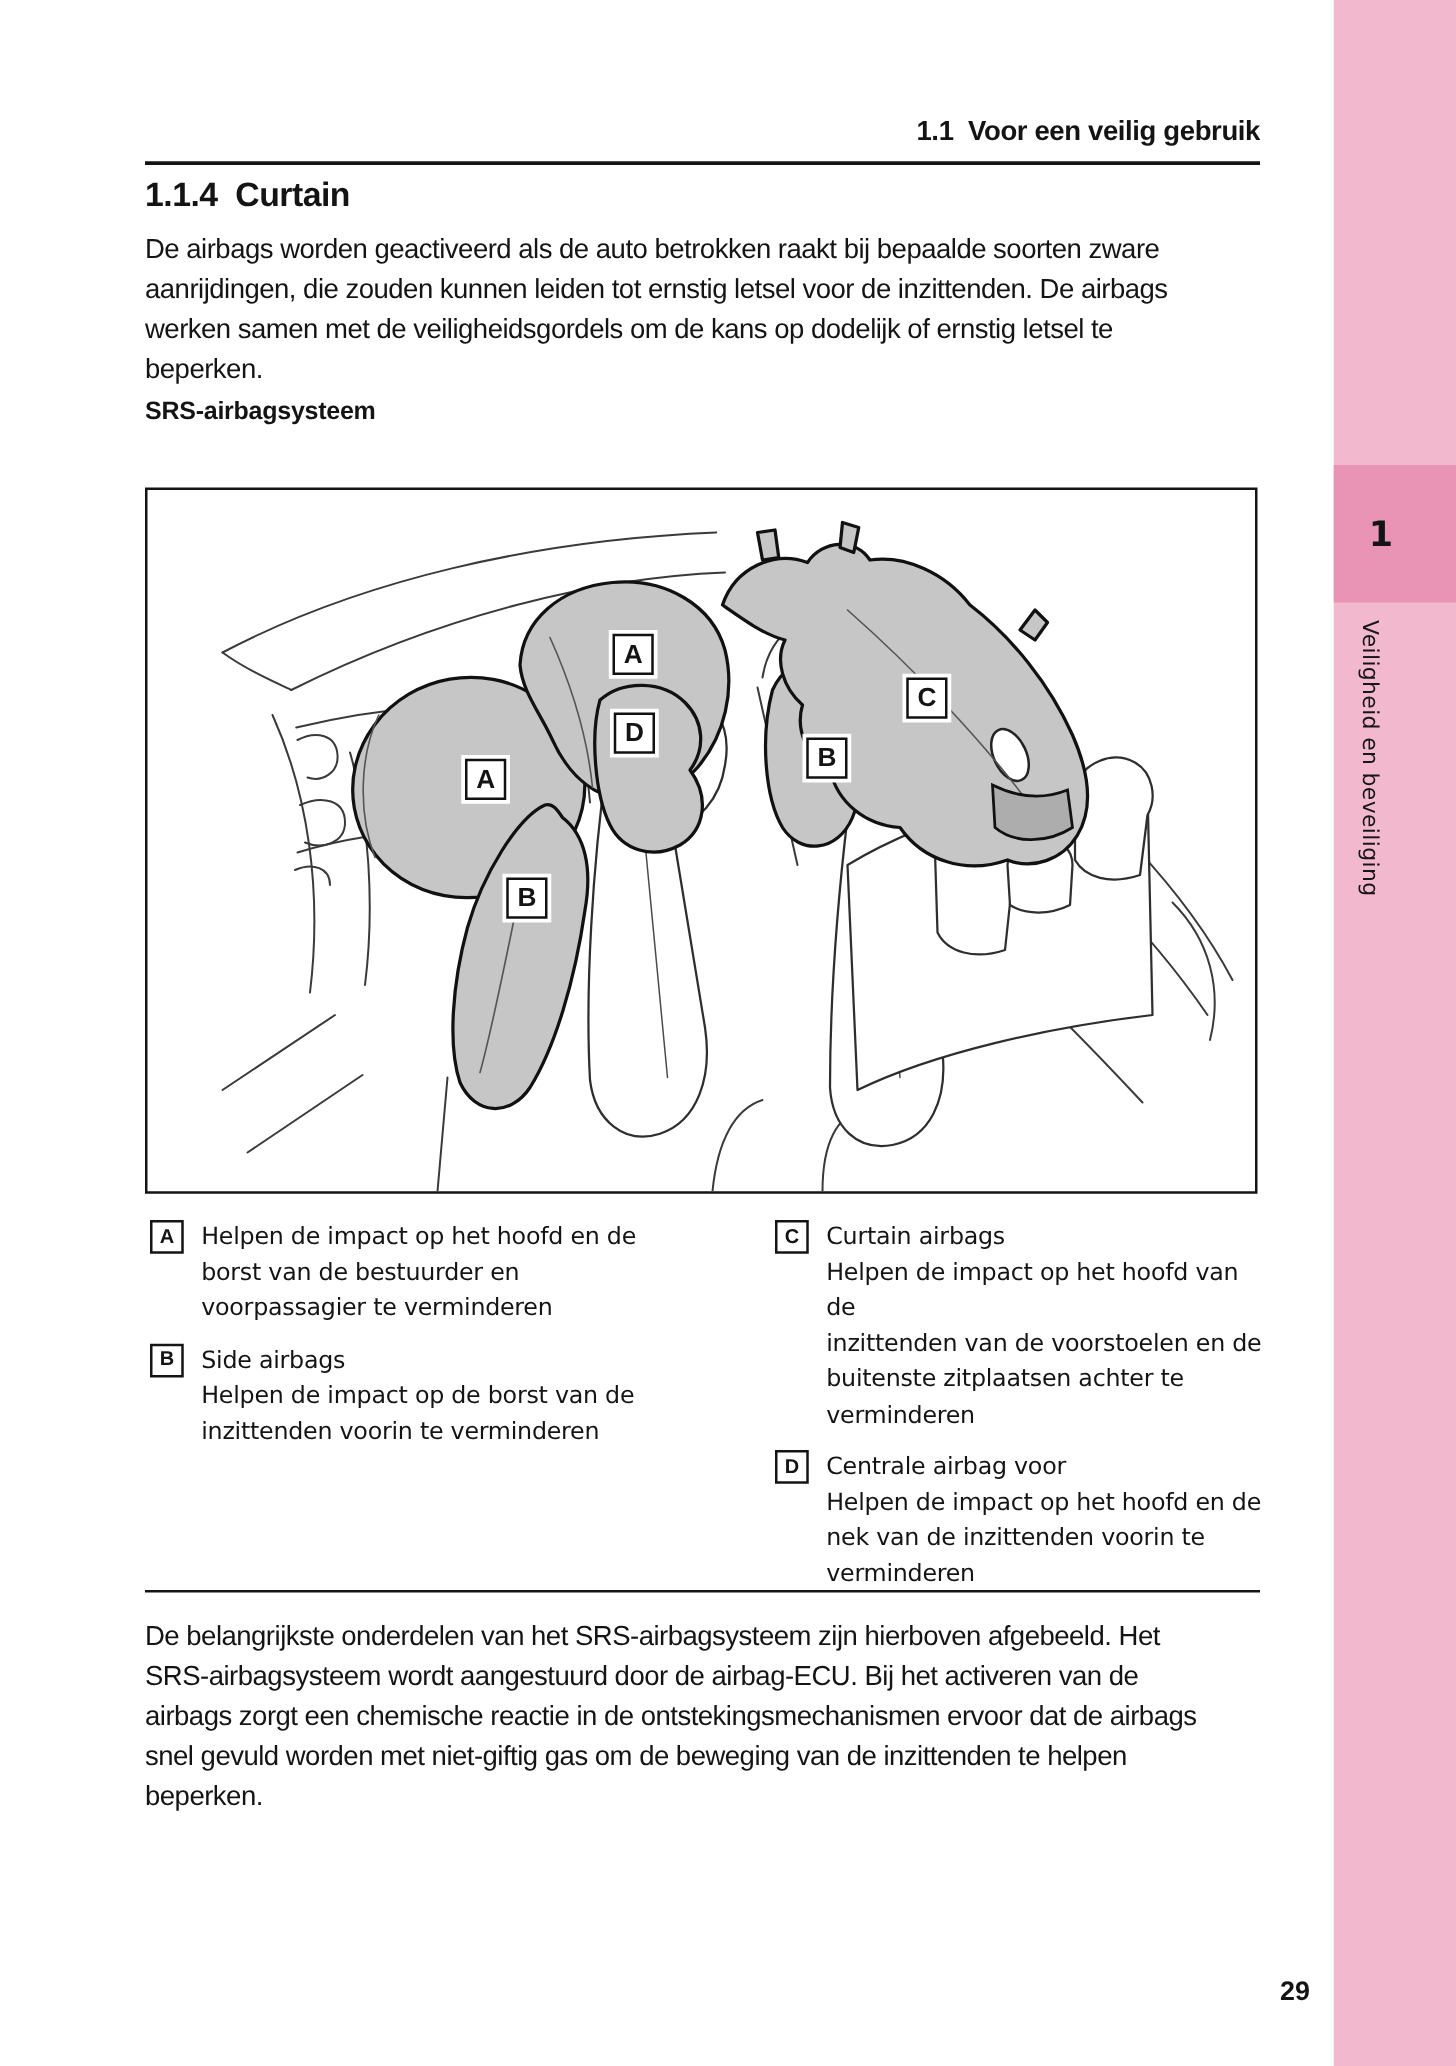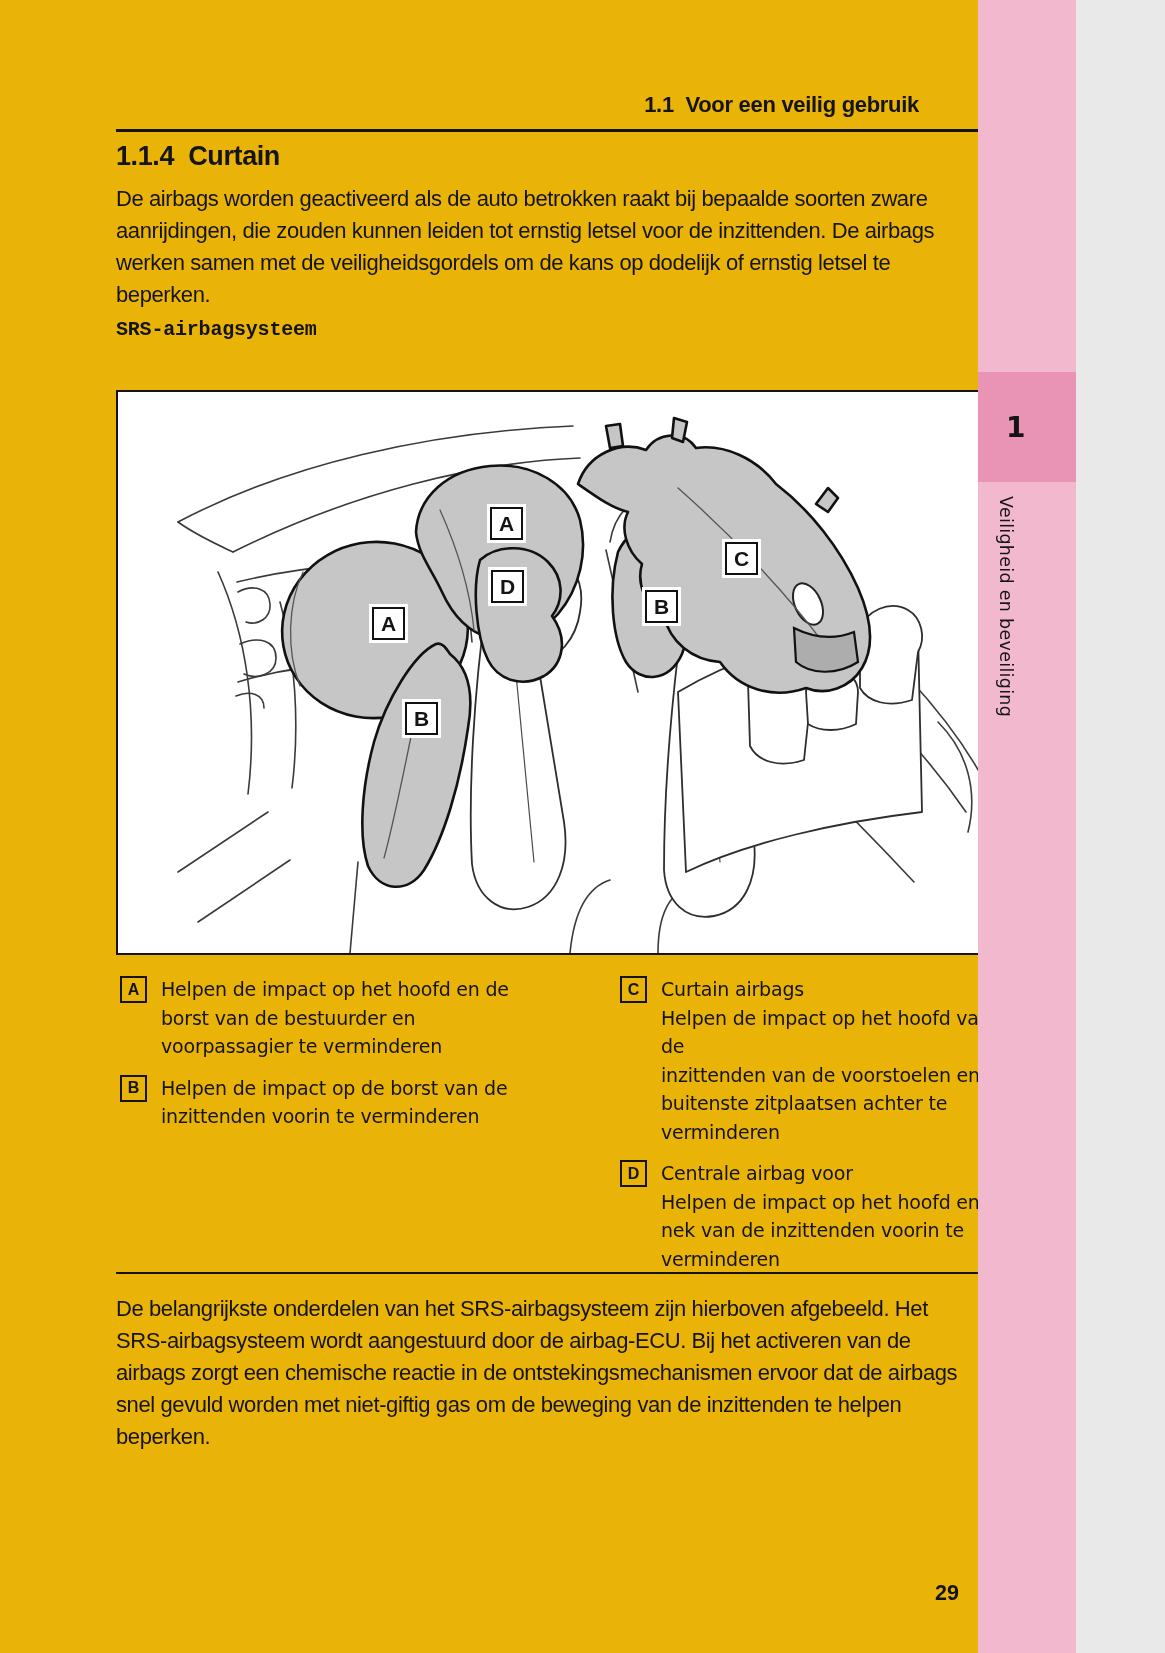--- a/index.html
+++ b/index.html
@@ -1,18 +1,18 @@
 <!DOCTYPE html>
 <html><head>
 <meta charset="utf-8">
 <style>
   html,body{margin:0;padding:0;background:#e9e9e9;}
   .page{
-    position:relative; width:1076px; height:1653px;
-    background:#eab308; overflow:hidden;
+    position:relative; width:1165px; height:1653px;
+    background:#ffffff; overflow:hidden;
     font-family:"Liberation Sans", sans-serif;
     color:#141414;
   }
   
   .sidebar{position:absolute; top:0; right:0; width:98px; height:1653px;}
   .chapter-tab{
     position:absolute; top:372px; left:0; width:98px; height:110px;
     display:flex; align-items:center;
   }
   .chapter-number{
@@ -39,21 +39,21 @@
   .para{
     position:absolute; left:116px; width:900px;
     font-size:22px; line-height:32px; letter-spacing:-0.4px;
     white-space:pre-line;
   }
   .intro{top:183px;}
   .outro{top:1293px;}
   .h2{
     position:absolute; top:318px; left:116px;
     font-size:20px; font-weight:bold;
-    font-family:Liberation Mono, monospace; letter-spacing:-0.2px;
+    font-family:Liberation Sans, sans-serif; letter-spacing:-0.2px;
   }
   
   .figure{
     position:absolute; top:390px; left:116px;
     width:890px; height:565px; border:2px solid #141414;
     box-sizing:border-box; background:#fff;
   }
   .fig-label{
     position:absolute; width:33px; height:33px; box-sizing:border-box;
     border:2.5px solid #111; background:#fff;
@@ -190,20 +190,21 @@
         <span class="key-box">A</span>
         <div class="legend-text">
           <div class="legend-desc">Helpen de impact op het hoofd en de
 borst van de bestuurder en
 voorpassagier te verminderen</div>
         </div>
       </div>
       <div class="legend-item">
         <span class="key-box">B</span>
         <div class="legend-text">
+          <div class="legend-title">Side airbags</div>
           <div class="legend-desc">Helpen de impact op de borst van de
 inzittenden voorin te verminderen</div>
         </div>
       </div>
     </div>
     <div class="legend-col right">
       <div class="legend-item">
         <span class="key-box">C</span>
         <div class="legend-text">
           <div class="legend-title">Curtain airbags</div>

